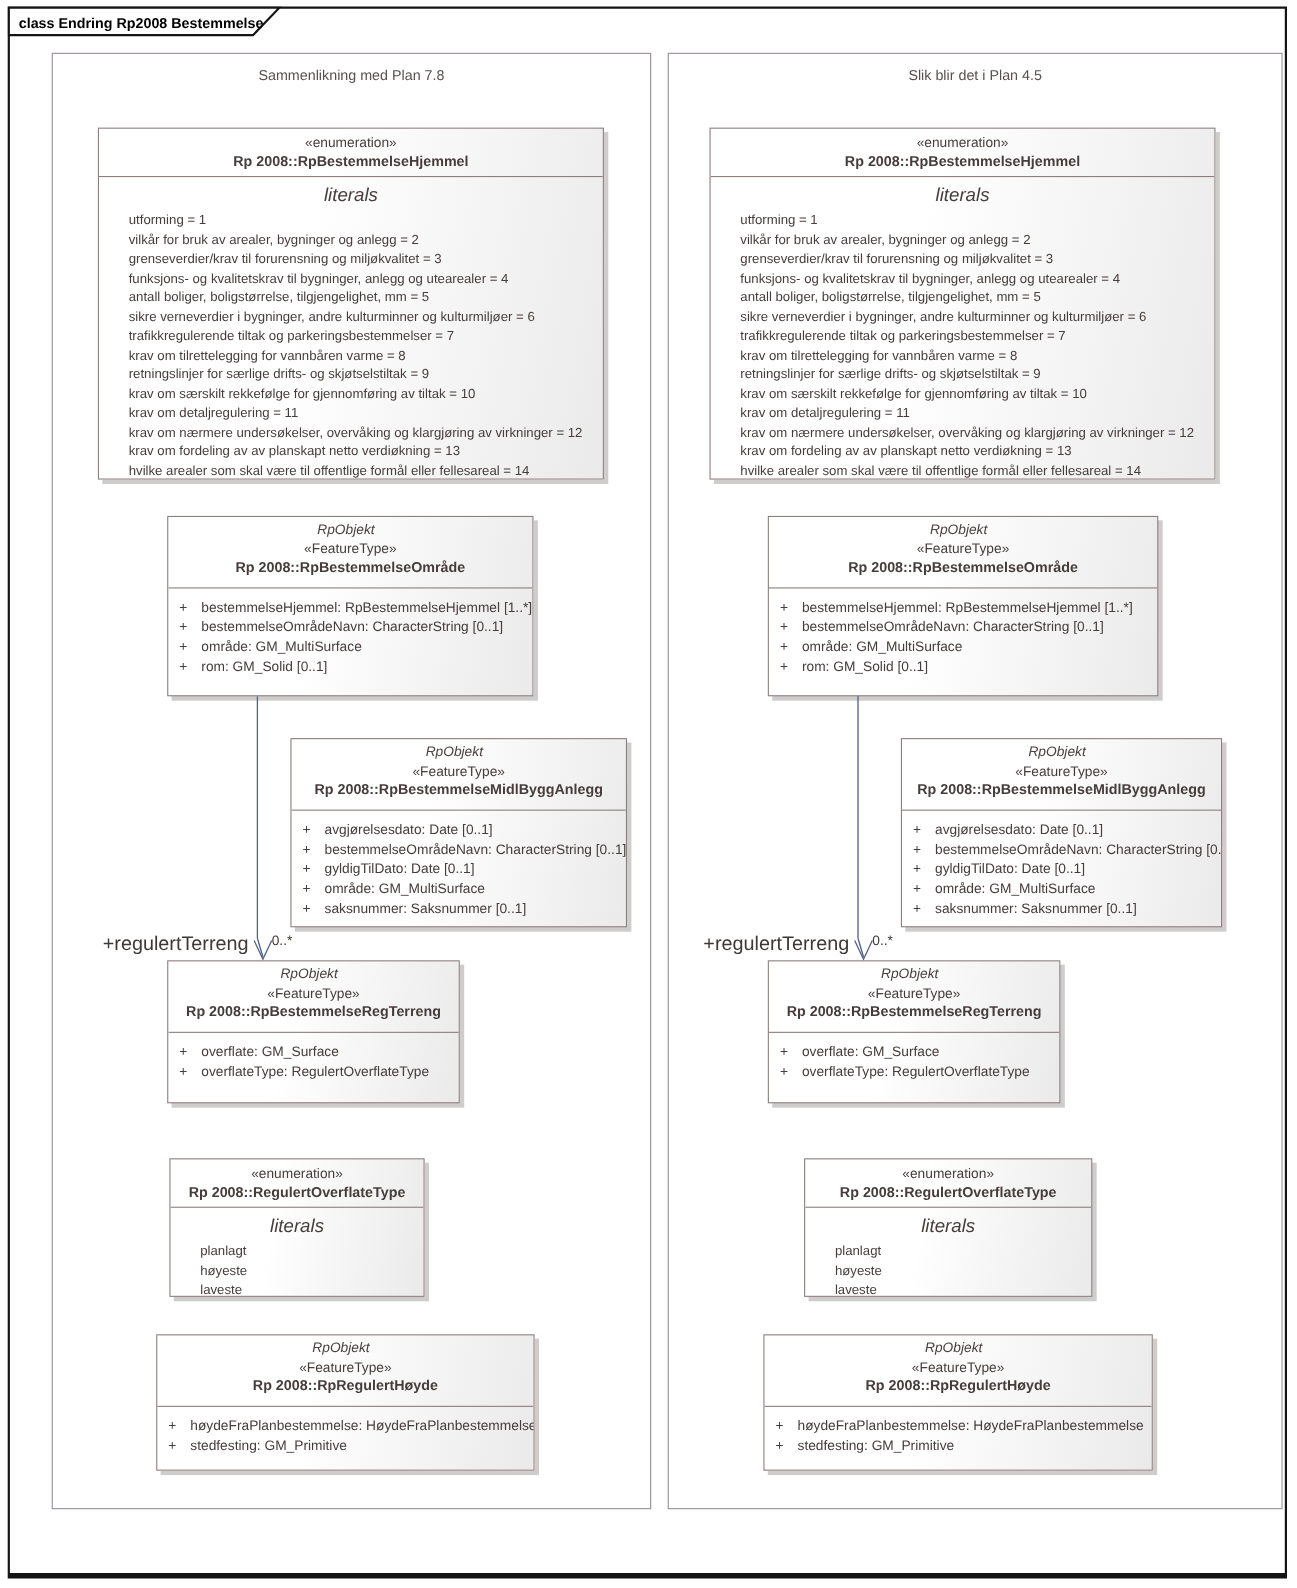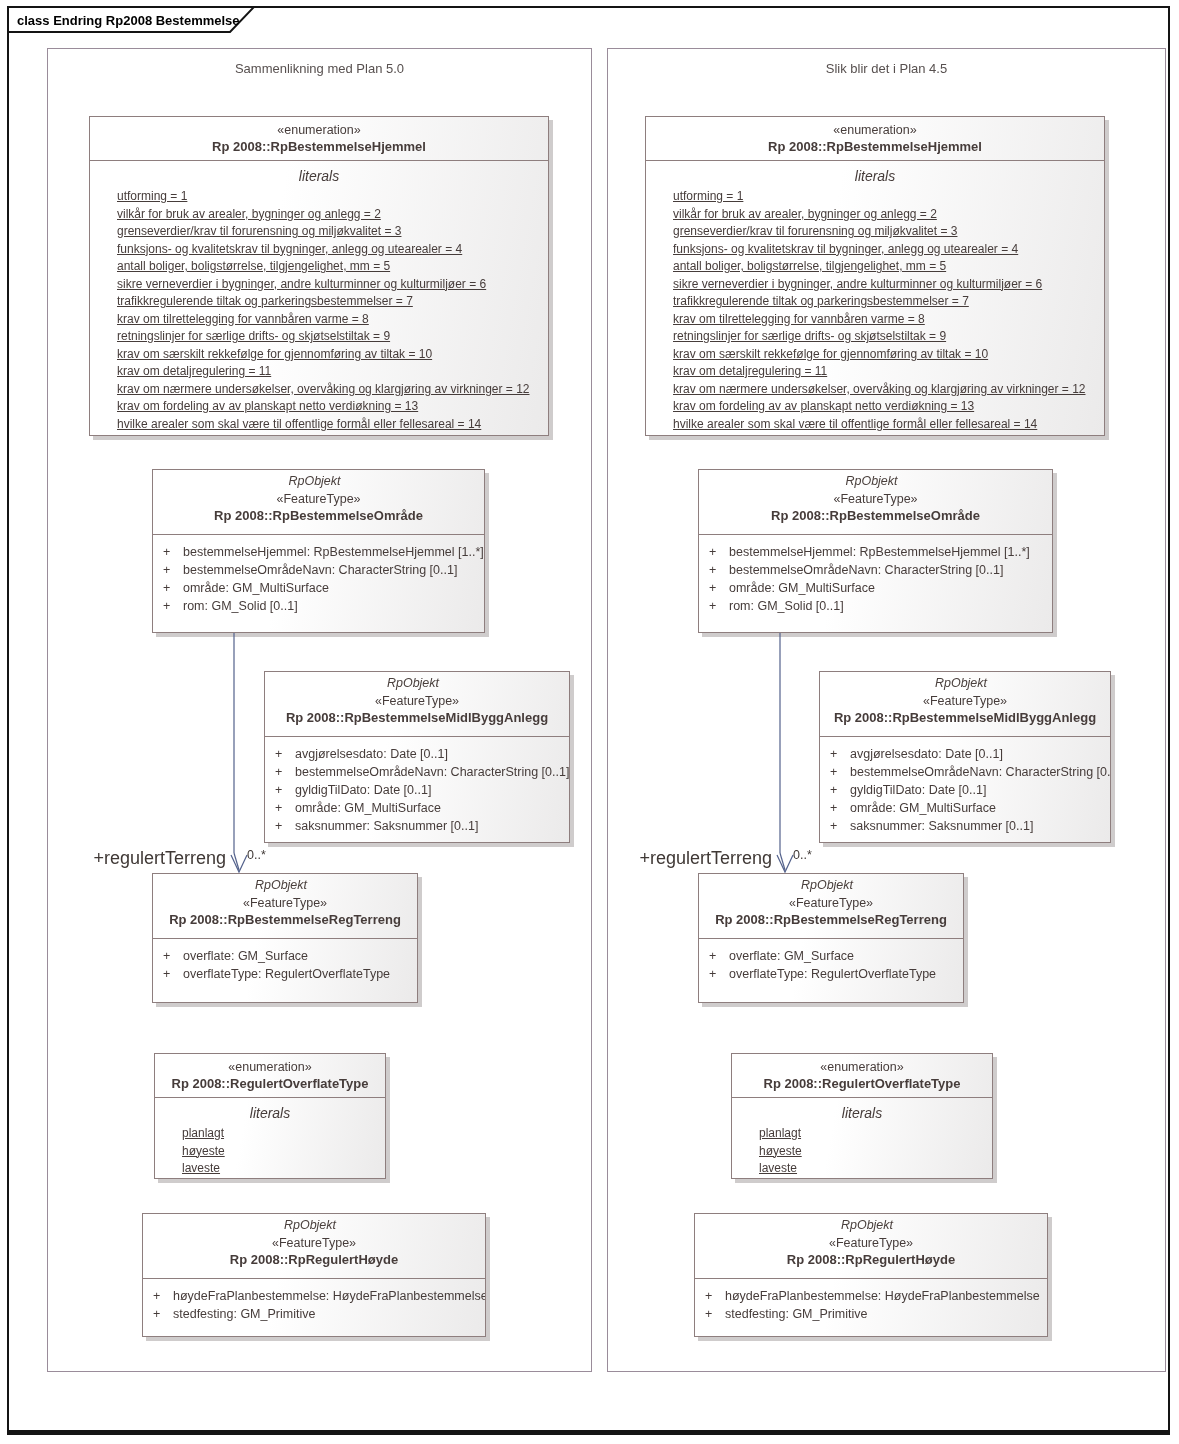--- a/index.html
+++ b/index.html
@@ -36,24 +36,24 @@
     text-align:center; font-style:italic; font-size:12.5px;
     padding:4px 8px 0 0; height:17px; color:#4a403d;
   }
   .box-header { text-align:center; }
   .hdr-enum { padding-top:6px; padding-bottom:6px; }
   .hdr-cls  { padding-top:1px; padding-bottom:11px; }
   .stereo { font-size:12.5px; }
   .cname  { font-size:13px; font-weight:bold; margin-top:2px; }
   .divider { border-top:1px solid #8e7e7e; height:0; }
   .section-label {
-    text-align:center; font-style:italic; font-size:14px; margin:7px 0 4px;
+    text-align:center; font-style:italic; font-size:17px; margin:7px 0 4px;
   }
   .literal {
-    font-size:12px; line-height:17.5px; padding-left:27px; white-space:nowrap;text-decoration:underline;
+    font-size:12px; line-height:17.5px; padding-left:27px; white-space:nowrap;
   }
   .attrs { padding-top:8px; }
   .attr { display:flex; font-size:12.5px; line-height:18px; white-space:nowrap; }
   .attr .vis { flex:none; width:30px; padding-left:10px; box-sizing:border-box; }
 
   .assoc { position:absolute; overflow:visible; }
   .assoc line, .assoc polyline { stroke:#53618b; stroke-width:1.2; fill:none; }
   .assoc-role {
     position:absolute; font-size:18px; text-align:right; color:#3f3835;
   }
@@ -63,21 +63,21 @@
 <body>
 
 <div class="outer-frame"></div>
 
 <svg class="tab-wrap" width="256" height="28">
   <polygon points="1,1 247,1 223,26 1,26" fill="#ffffff" stroke="#141414" stroke-width="2"></polygon>
   <text x="10" y="19">class Endring Rp2008 Bestemmelse</text>
 </svg>
 
 <div class="panel" id="panel-left">
-  <div class="panel-title">Sammenlikning med Plan 5.0</div>
+  <div class="panel-title">Sammenlikning med Plan 7.8</div>
 
   <div class="uml-box" style="left:41px;top:67px;width:460px;height:320px;">
     <div class="box-header hdr-enum">
       <div class="stereo">«enumeration»</div>
       <div class="cname">Rp 2008::RpBestemmelseHjemmel</div>
     </div>
     <div class="divider"></div>
     <div class="section-label">literals</div>
     <div class="literal">utforming = 1</div>
     <div class="literal">vilkår for bruk av arealer, bygninger og anlegg = 2</div>

